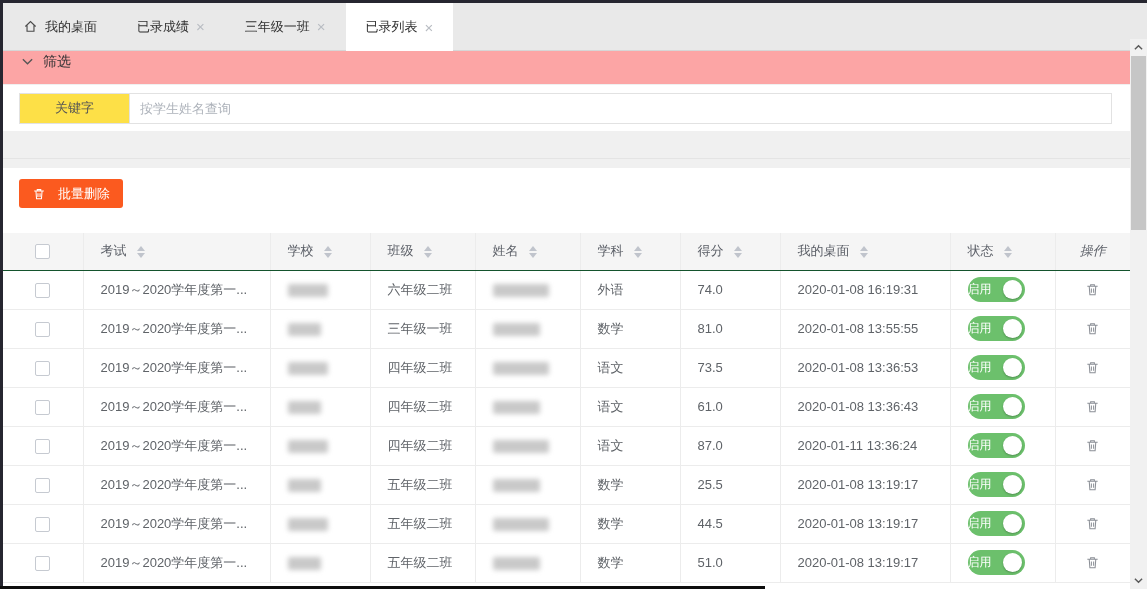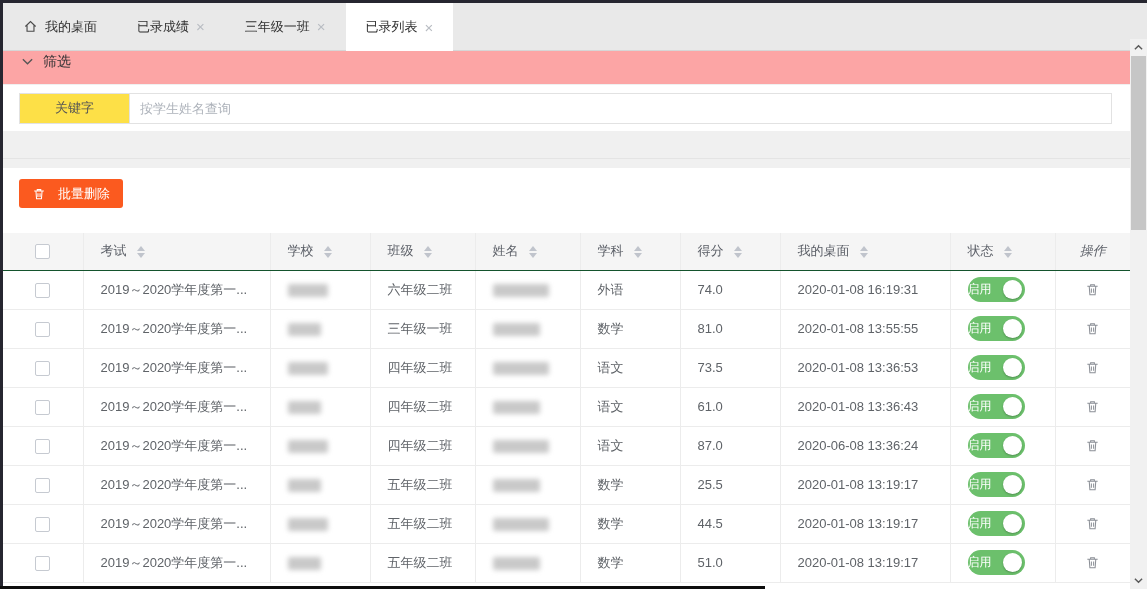--- a/index.html
+++ b/index.html
@@ -326,21 +326,21 @@
   </tr>
 
   <tr>
     <td class="c0"><span class="cbx"></span></td>
     <td class="c1">2019～2020学年度第一...</td>
     <td class="c2"><span class="blur school"></span></td>
     <td class="c3">四年级二班</td>
     <td class="c4"><span class="blur name"></span></td>
     <td class="c5">语文</td>
     <td class="c6">87.0</td>
-    <td class="c7">2020-06-08 13:36:24</td>
+    <td class="c7">2020-01-11 13:36:24</td>
     <td class="c8">
       <span class="toggle">
         <span class="tlabel">启用</span>
         <span class="knob"></span>
       </span>
     </td>
     <td class="c9">
       <button class="trash-btn">
         <span style="display:inline-flex">
           <svg width="15" height="15" viewBox="0 0 16 16">

